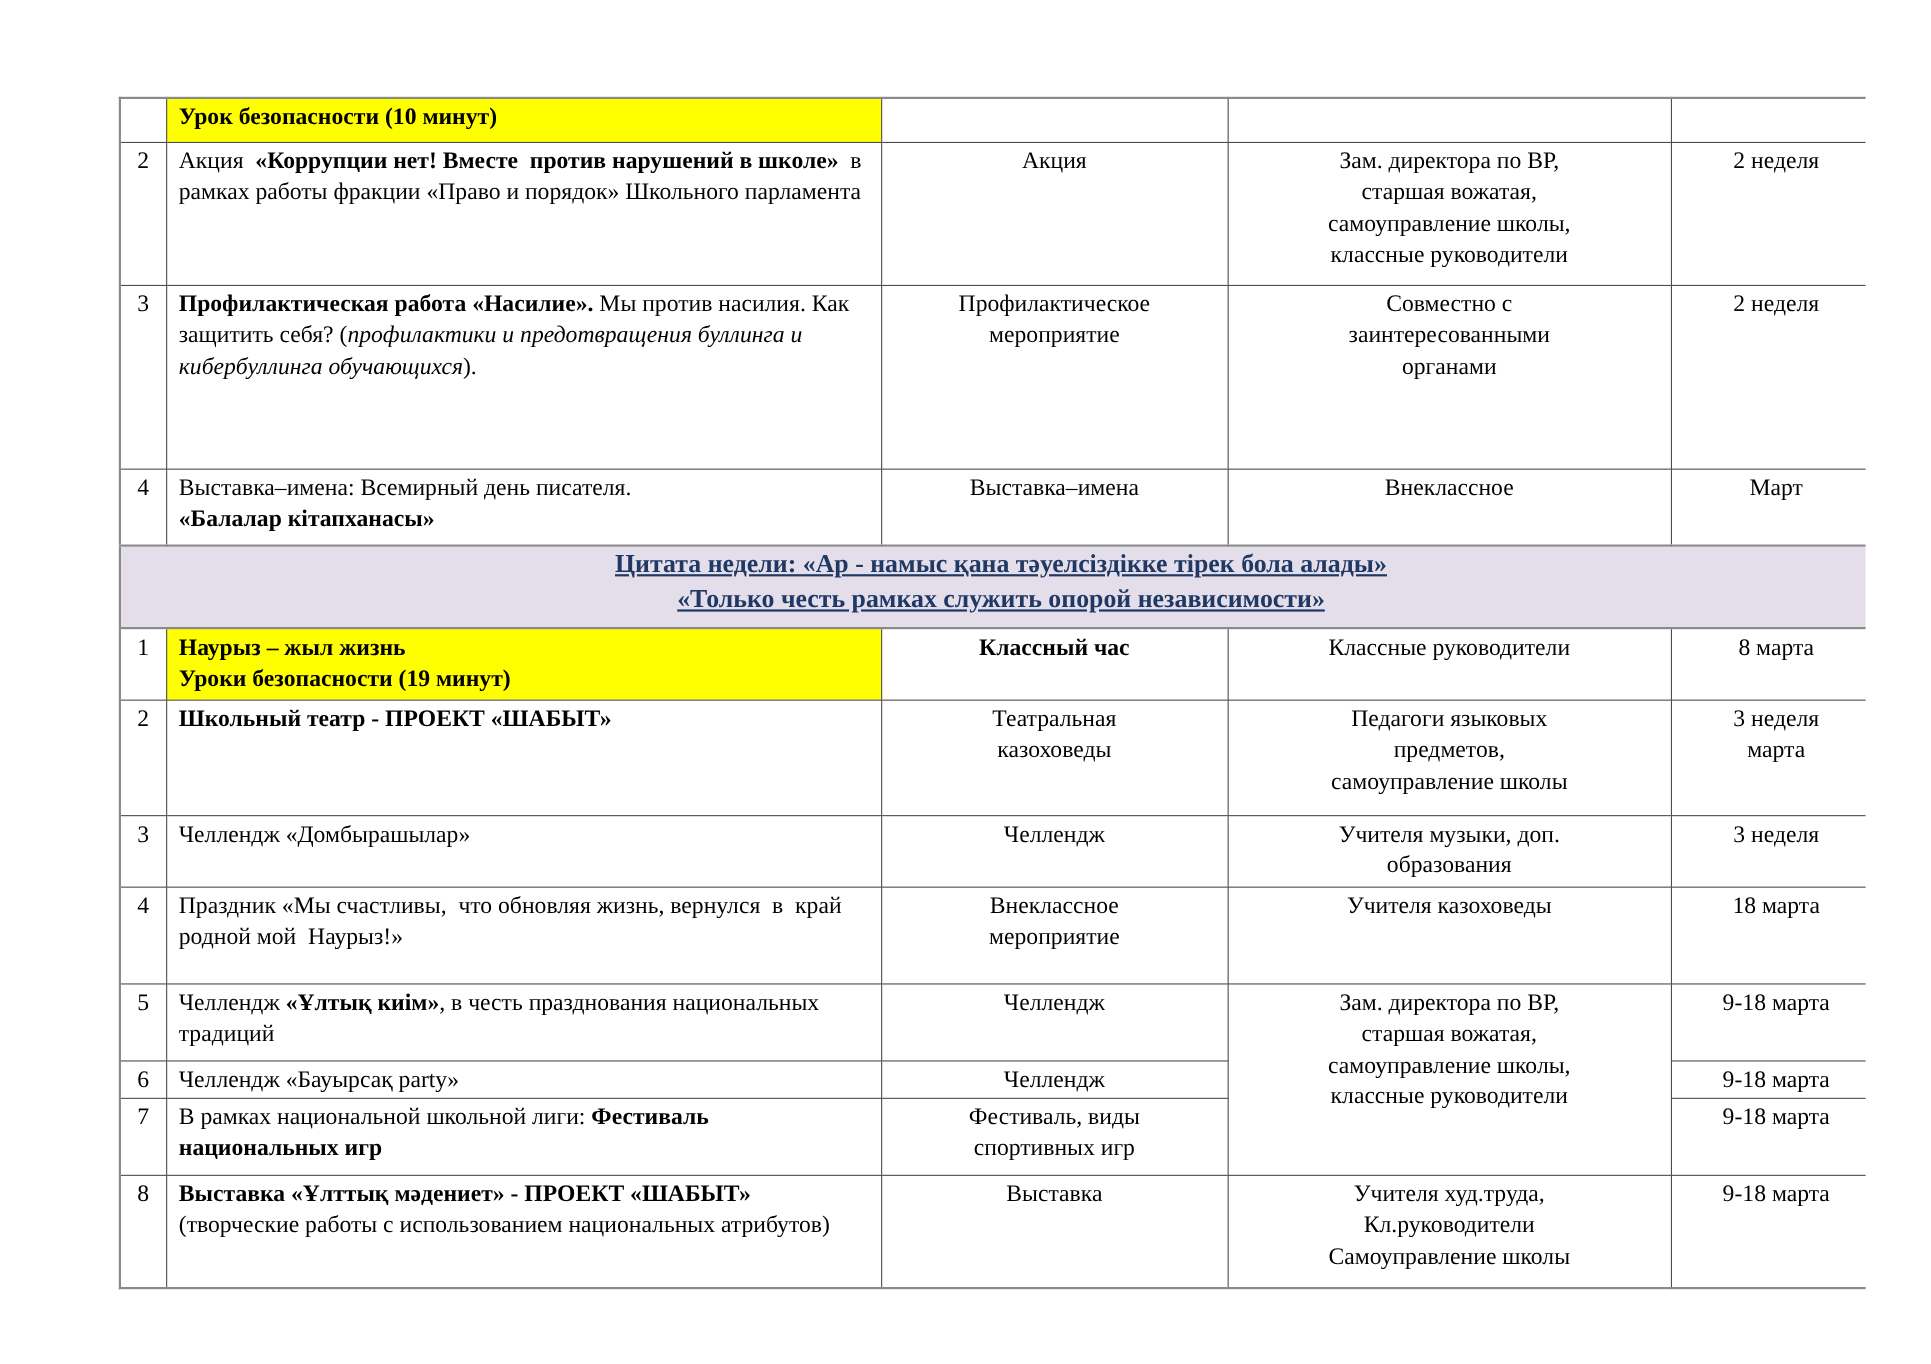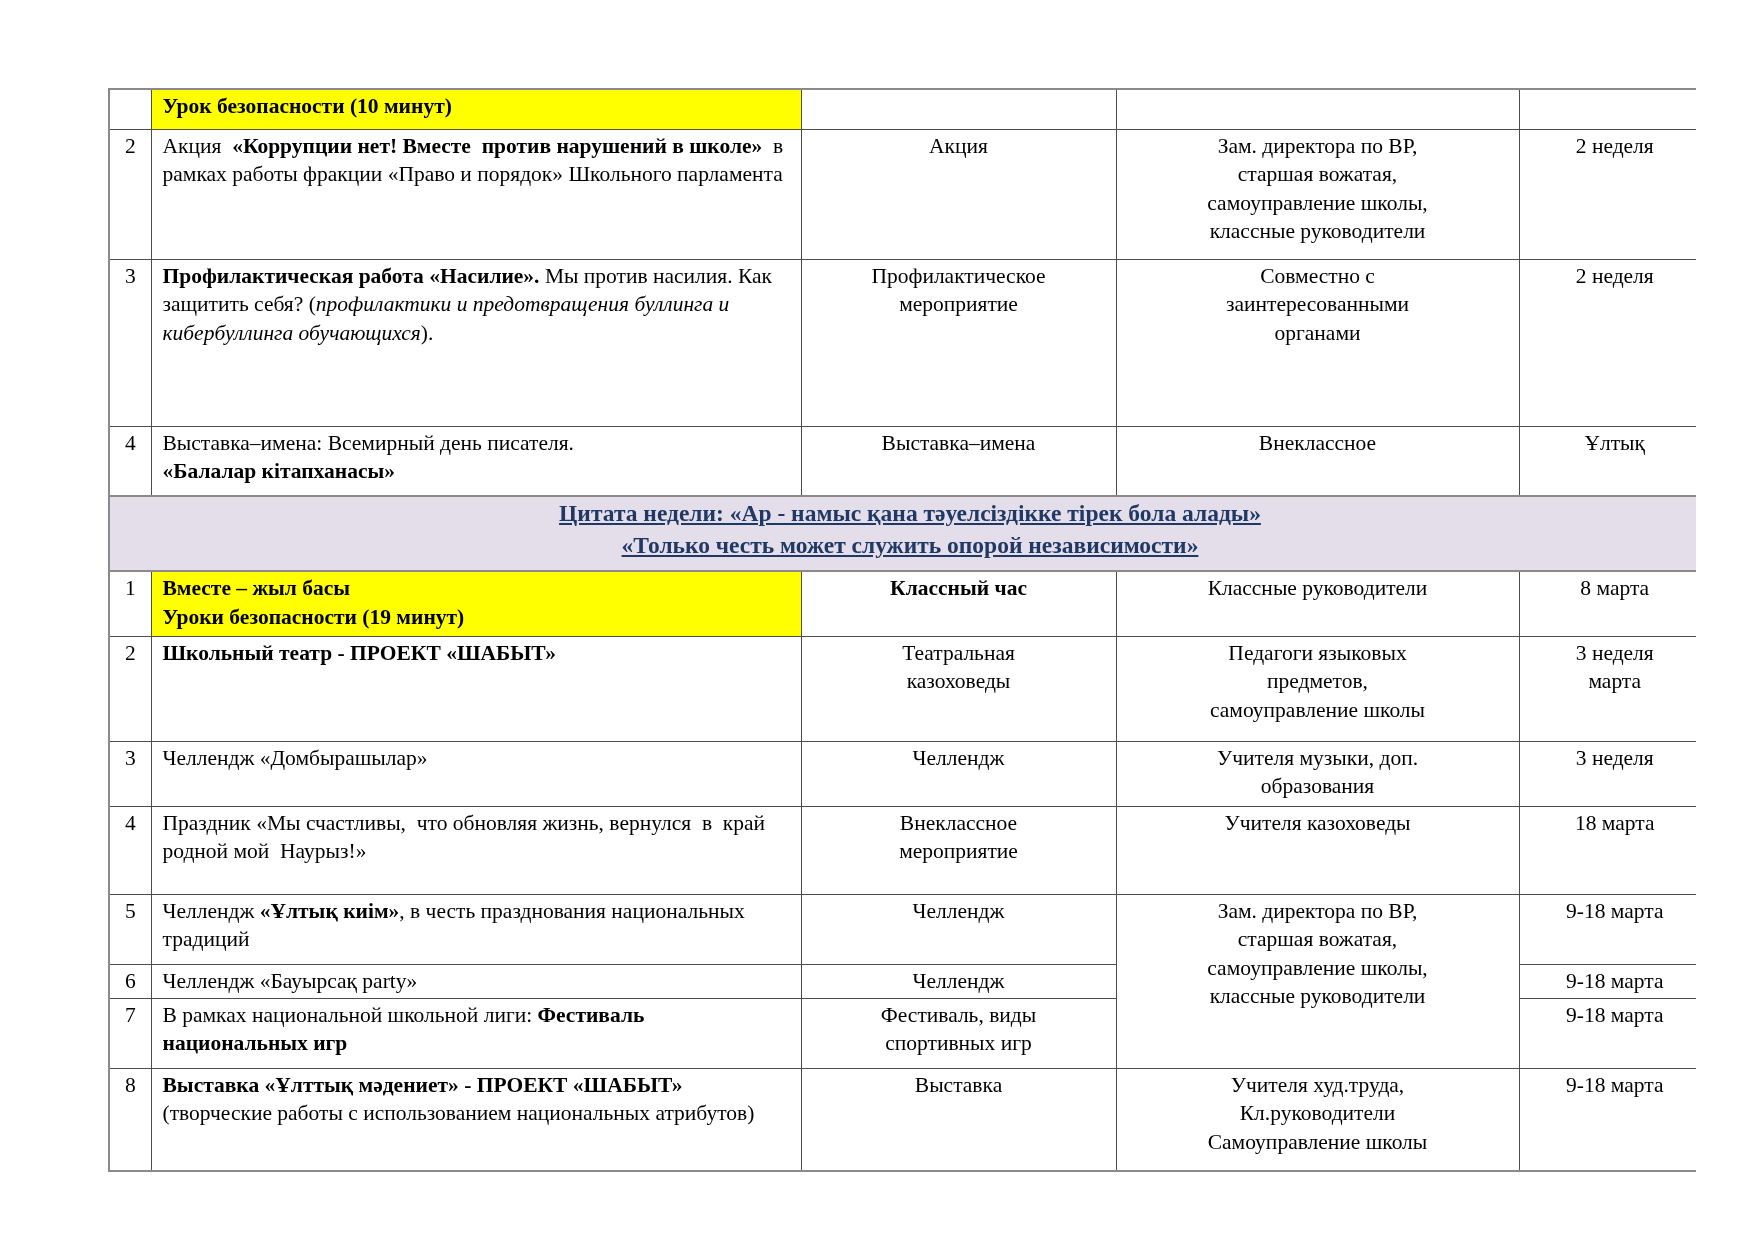--- a/index.html
+++ b/index.html
@@ -78,33 +78,33 @@
 заинтересованными
 органами</td>
         <td class="c-date">2 неделя</td>
       </tr>
 
       <tr style="height:70px">
         <td class="c-num">4</td>
         <td class="c-desc"><div>Выставка–имена: Всемирный день писателя.</div><div class="b">«Балалар кітапханасы»</div></td>
         <td class="c-type">Выставка–имена</td>
         <td class="c-resp">Внеклассное</td>
-        <td class="c-date">Ұлтық</td>
+        <td class="c-date">Март</td>
       </tr>
 
       <tr style="height:75px">
         <td class="quote-cell" colspan="5">
           <div>Цитата недели: «Ар - намыс қана тәуелсіздікке тірек бола алады»</div>
-          <div>«Только честь может служить опорой независимости»</div>
+          <div>«Только честь рамках служить опорой независимости»</div>
         </td>
       </tr>
 
       <tr style="height:65px">
         <td class="c-num">1</td>
-        <td class="c-desc hl"><div class="b">Вместе – жыл басы</div><div class="b">Уроки безопасности (19 минут)</div></td>
+        <td class="c-desc hl"><div class="b">Наурыз – жыл жизнь</div><div class="b">Уроки безопасности (19 минут)</div></td>
         <td class="c-type b">Классный час</td>
         <td class="c-resp">Классные руководители</td>
         <td class="c-date">8 марта</td>
       </tr>
 
       <tr style="height:105px">
         <td class="c-num">2</td>
         <td class="c-desc"><span class="b">Школьный театр - ПРОЕКТ «ШАБЫТ»</span></td>
         <td class="c-type">Театральная
 казоховеды</td>

